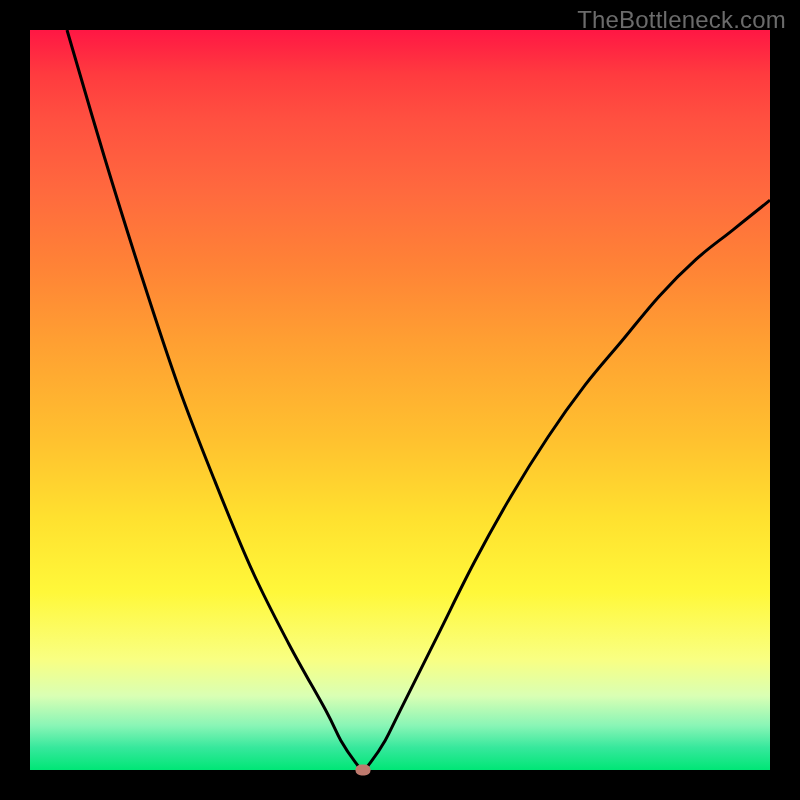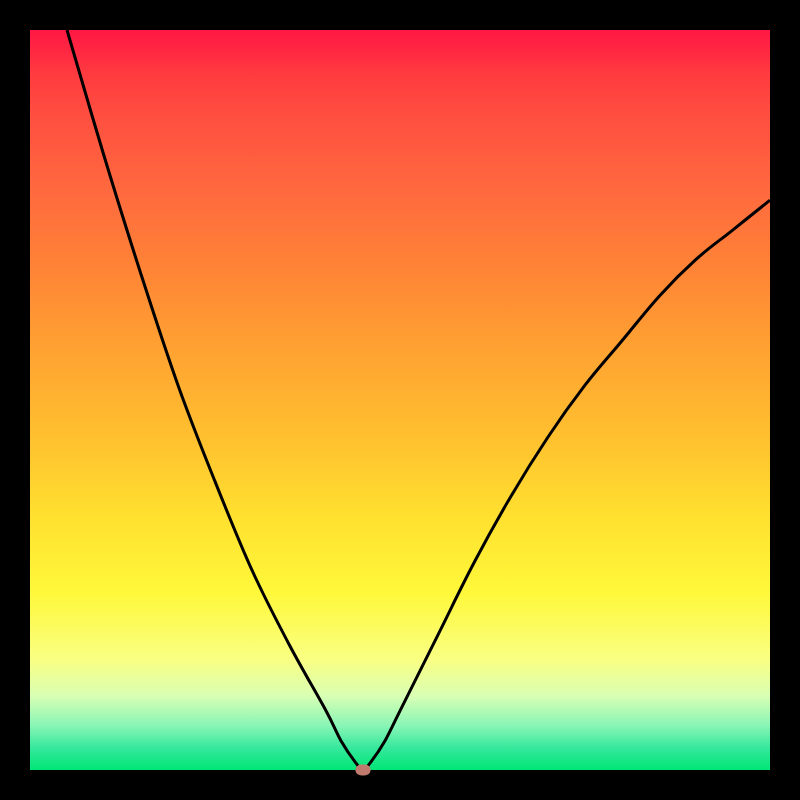--- a/index.html
+++ b/index.html
@@ -61,20 +61,21 @@
     height: 11px;
     border-radius: 6px / 5px;
     background: #bf7a6e;
     transform: translate(-50%, -50%);
   }
 </style>
 </head>
 <body>
 
 <div class="frame">
+  <div class="watermark">TheBottleneck.com</div>
 
   <div class="plot">
     <svg class="curve" viewBox="0 0 740 740" preserveAspectRatio="none">
       <path id="curve-path" d="M 37.0 0.0 C 43.7 22.6, 60.7 81.8, 74.0 125.8 C 87.3 169.8, 97.7 202.9, 111.0 244.2 C 124.3 285.5, 134.7 317.9, 148.0 355.2 C 161.3 392.5, 171.7 418.1, 185.0 451.4 C 198.3 484.7, 208.7 510.9, 222.0 540.2 C 235.3 569.5, 245.7 588.9, 259.0 614.2 C 272.3 639.5, 286.7 663.5, 296.0 680.8 C 305.3 698.1, 305.5 701.1, 310.8 710.4 C 316.1 719.7, 321.6 727.3, 325.6 732.6 C 329.6 737.9, 330.3 740.0, 333.0 740.0 C 335.7 740.0, 336.4 737.9, 340.4 732.6 C 344.4 727.3, 349.9 719.7, 355.2 710.4 C 360.5 701.1, 360.7 699.4, 370.0 680.8 C 379.3 662.2, 393.7 633.4, 407.0 606.8 C 420.3 580.2, 430.7 558.1, 444.0 532.8 C 457.3 507.5, 467.7 488.8, 481.0 466.2 C 494.3 443.6, 504.7 427.0, 518.0 407.0 C 531.3 387.0, 541.7 372.5, 555.0 355.2 C 568.3 337.9, 578.7 326.8, 592.0 310.8 C 605.3 294.8, 615.7 281.1, 629.0 266.4 C 642.3 251.7, 652.7 241.4, 666.0 229.4 C 679.3 217.4, 689.7 210.5, 703.0 199.8 C 716.3 189.1, 733.3 175.5, 740.0 170.2" fill="none" stroke="#000000" stroke-width="3"></path>
     </svg>
     <div id="min-marker" class="min-marker" style="left: 333px; top: 740px; background: rgb(191, 122, 110);"></div>
   </div>
 </div>
 
 </body></html>

